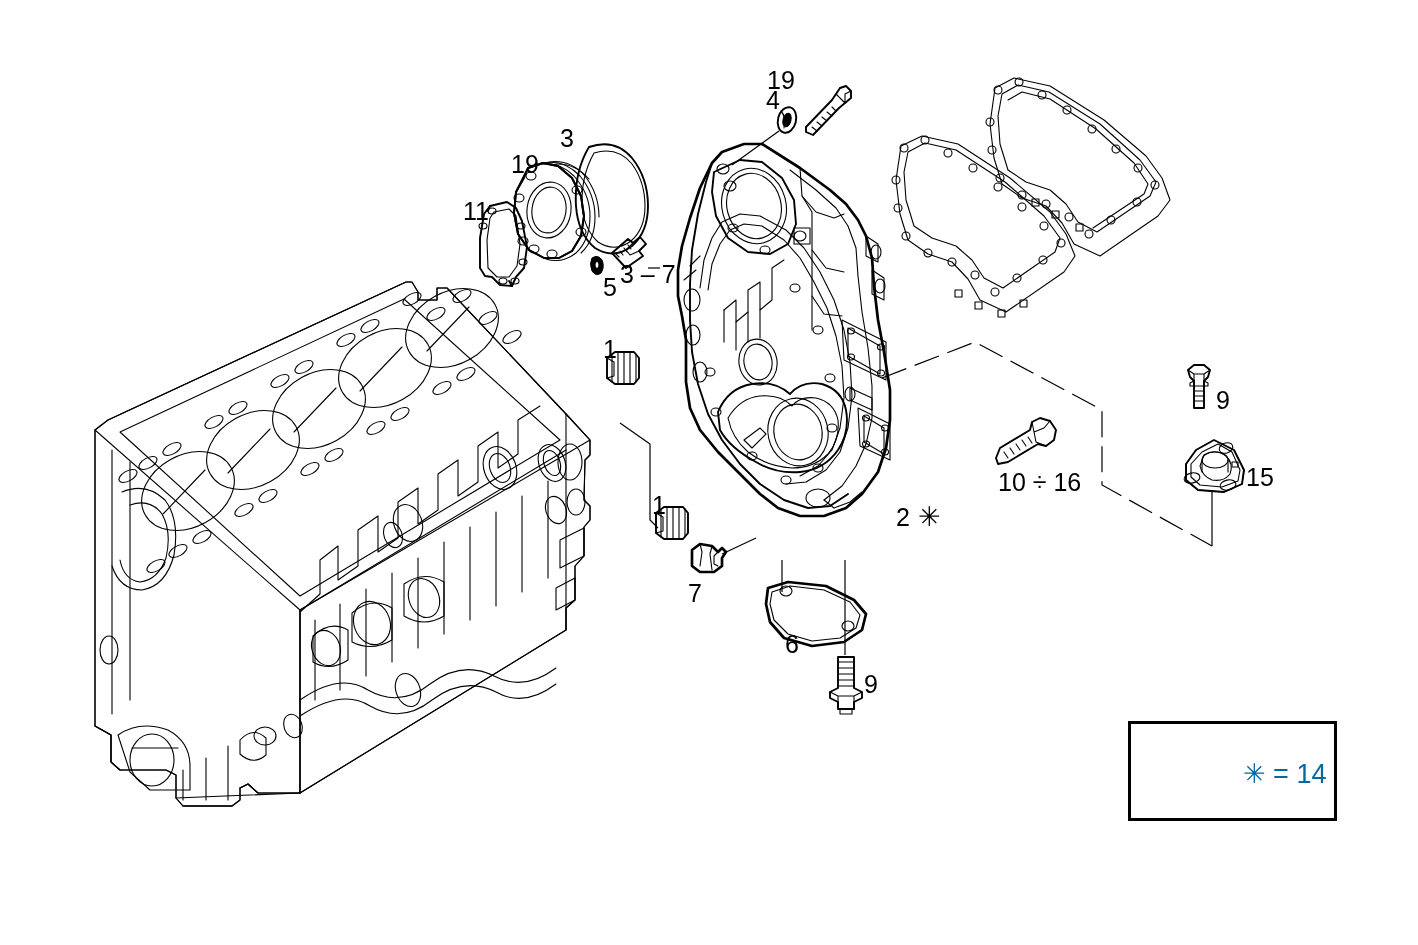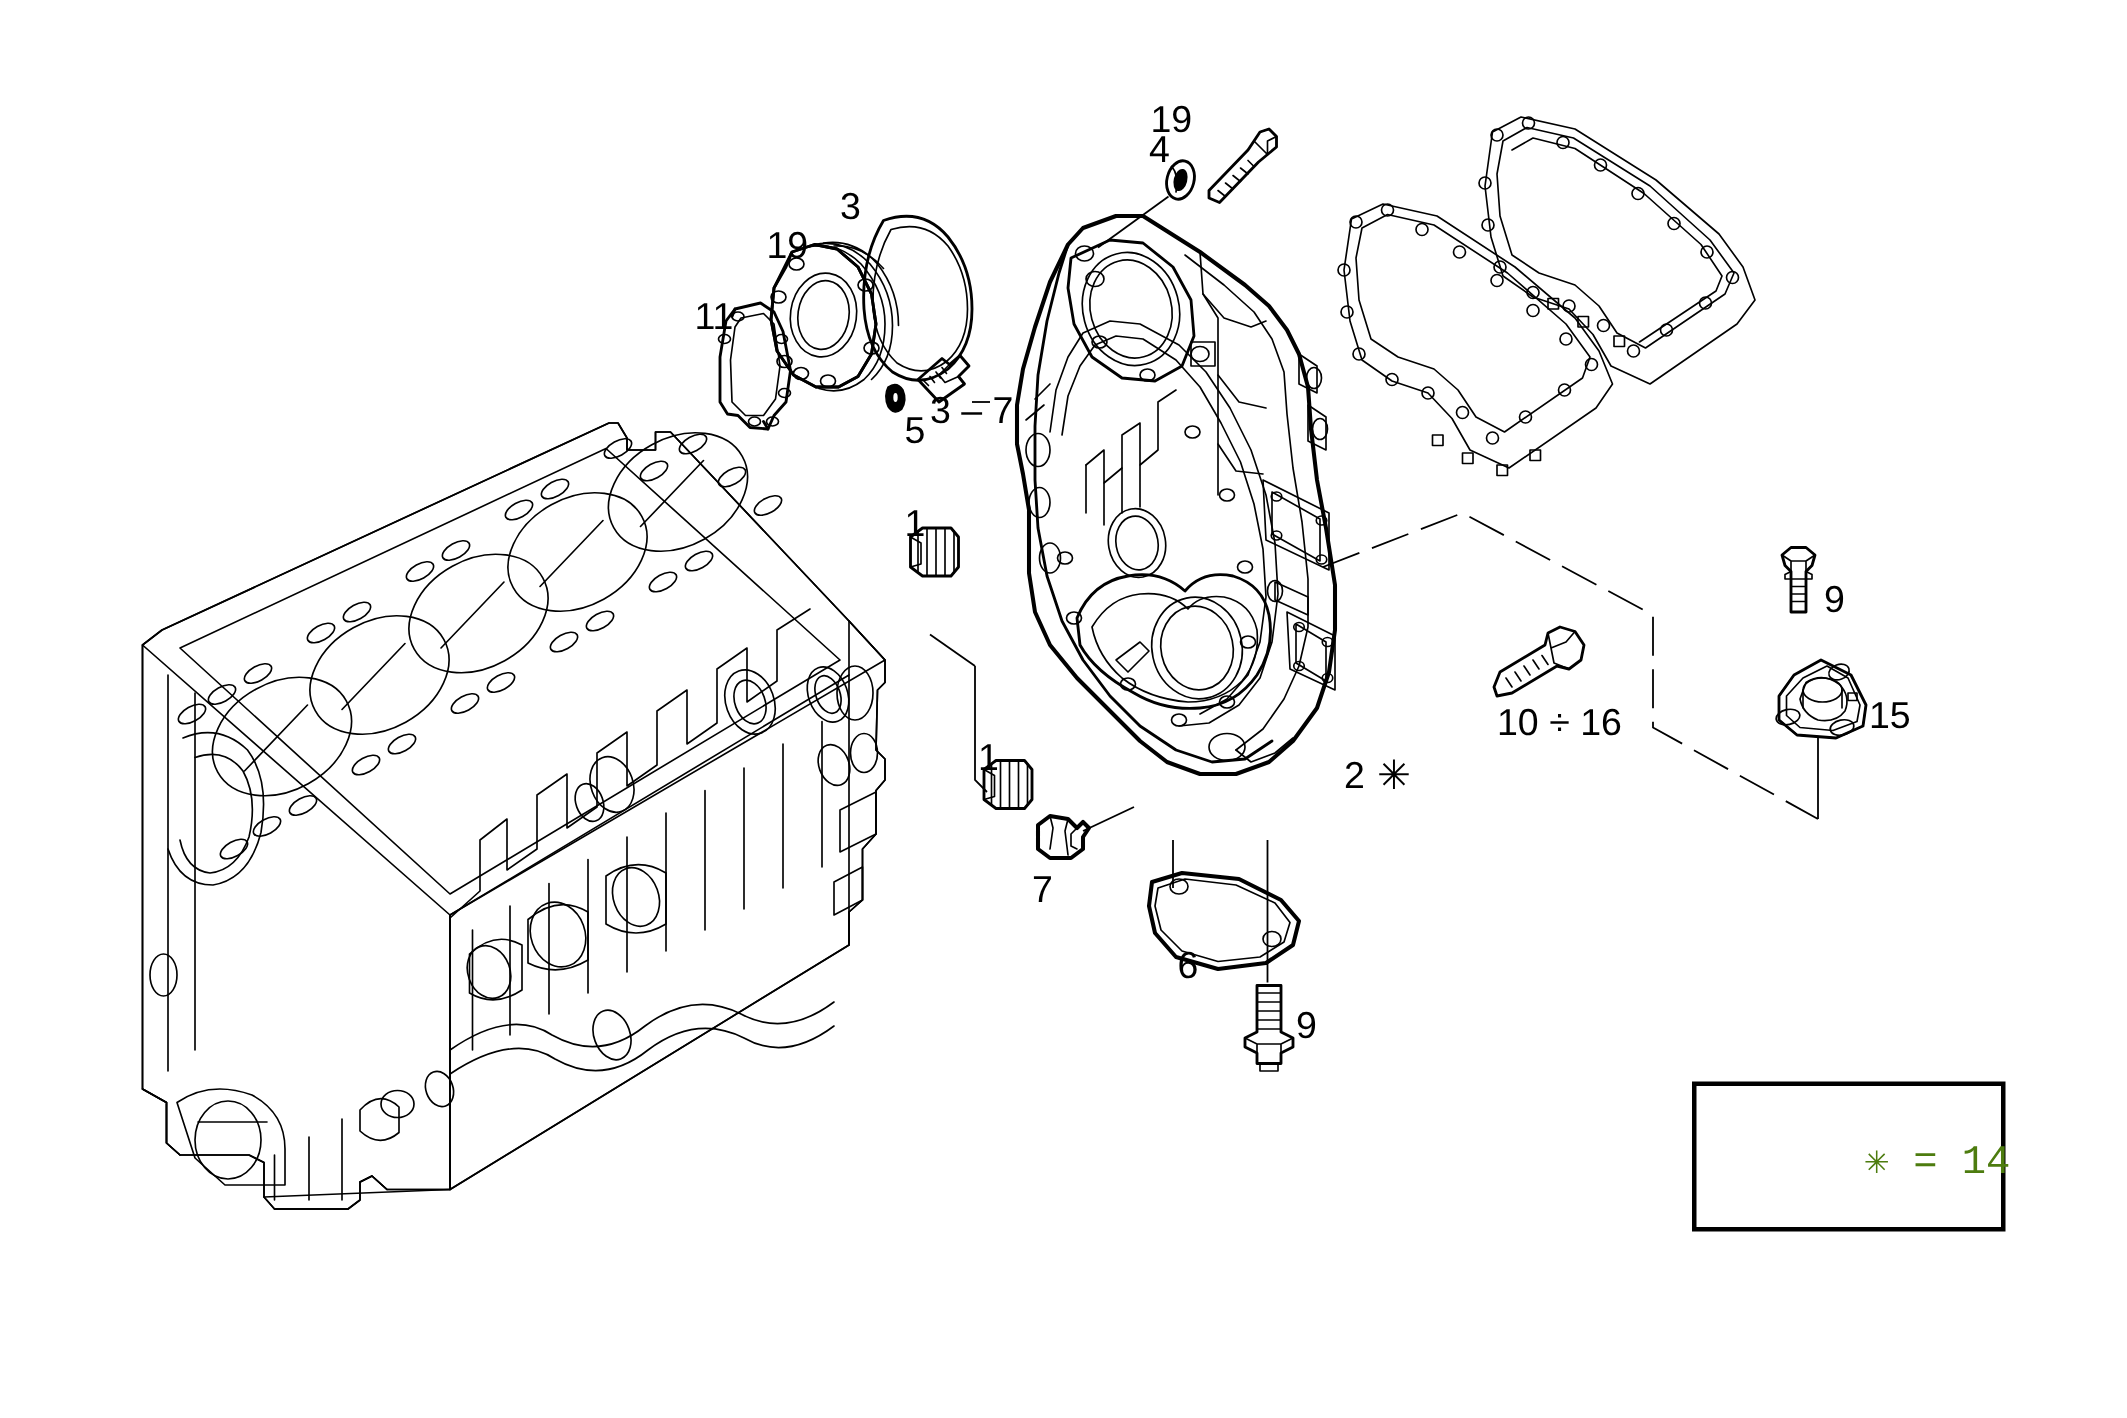--- a/index.html
+++ b/index.html
@@ -3,21 +3,21 @@
 <meta charset="utf-8">
 <style>
   html,body{margin:0;padding:0;background:#ffffff;}
   #root{position:relative;width:1418px;height:945px;background:#ffffff;overflow:hidden;
         font-family:"Liberation Sans",sans-serif;}
   svg{position:absolute;left:0;top:0;width:1418px;height:945px;}
   .lbl{position:absolute;font-family:"Liberation Sans",sans-serif;font-size:25px;color:#000;
        white-space:nowrap;line-height:1;user-select:none;}
   .lbl.big{font-size:27px;}
   .legend-box{position:absolute;border:3px solid #000;background:#fff;}
-  .legend-text{position:absolute;font-family:Liberation Mono, monospace;font-size:27px;color:#4d7c0f;white-space:nowrap;text-align:right;}
+  .legend-text{position:absolute;font-family:Liberation Sans, sans-serif;font-size:27px;color:#0369a1;white-space:nowrap;text-align:right;}
 </style>
 </head>
 <body>
 
 <div id="root">
 
 <svg viewBox="0 0 1418 945" xmlns="http://www.w3.org/2000/svg">
   <defs>
     <style>
       .t{fill:none;stroke:#000;stroke-width:1.1;stroke-linejoin:round;stroke-linecap:round;}

